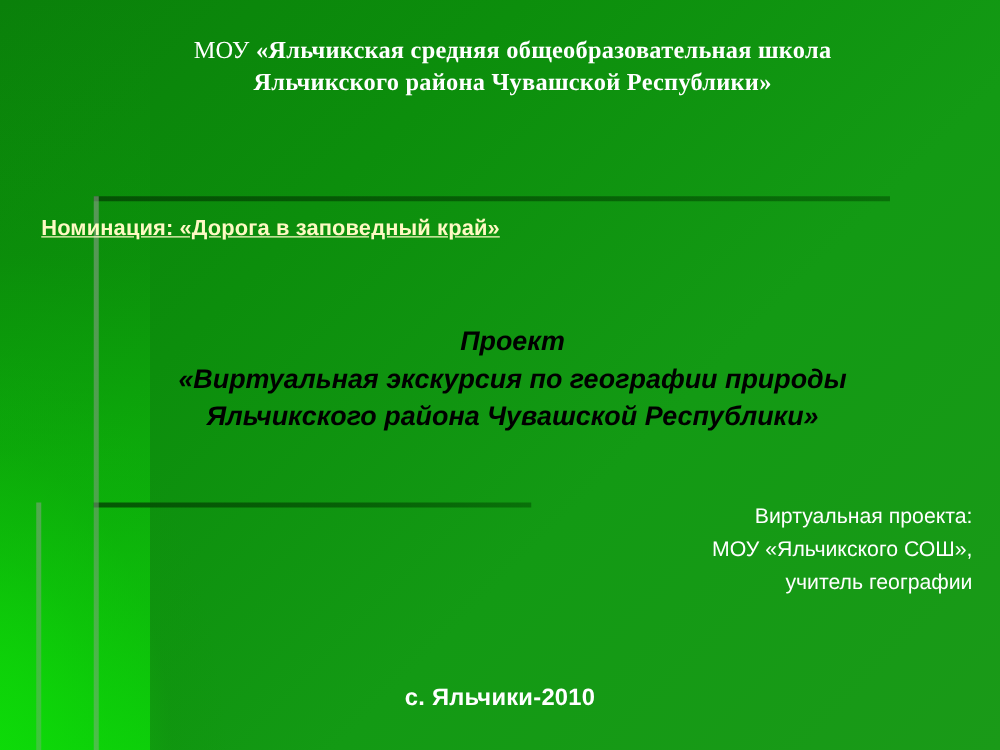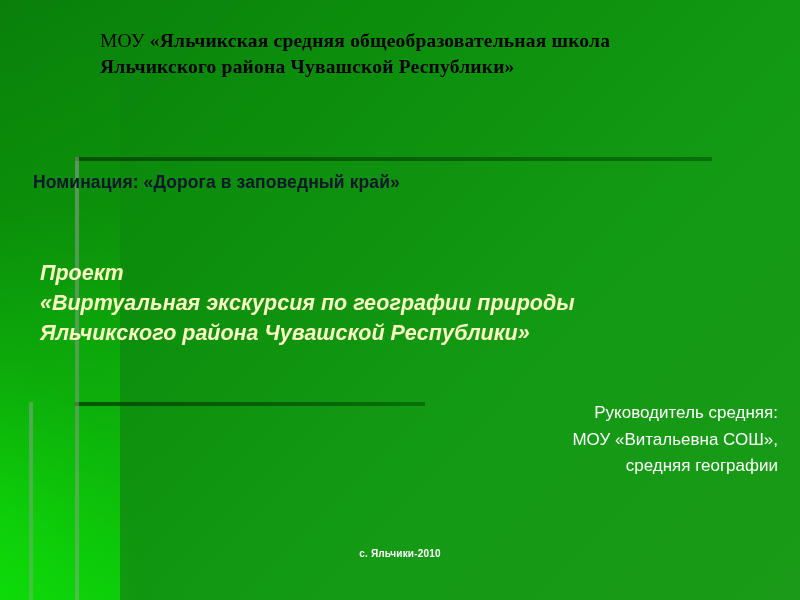--- a/index.html
+++ b/index.html
@@ -64,48 +64,50 @@
     position: absolute;
     left: 29px; top: 402px;
     width: 4px; height: 198px;
     background: linear-gradient(to bottom, rgba(150,160,150,0.50) 0%, rgba(145,160,145,0.42) 60%, rgba(150,170,150,0.35) 100%);
   }
   
   .title {
     position: absolute;
     left: 100px; top: 28px;
     width: 620px;
-    text-align: left;
+    text-align: center;
     font-family: "Liberation Serif", serif;
     font-size: 19.5px;
     line-height: 26px;
-    color: #000000;
+    color: #ffffff;
     letter-spacing: 0.2px;
   }
   .title .b { font-weight: bold; }
   .title .r { font-weight: normal; }
 
   .nomination {
     position: absolute;
     left: 33px; top: 172px;
     font-size: 17.5px;
     font-weight: bold;
-    color: #0f172a;
+    color: #fef9c3;
     letter-spacing: 0.1px;
     white-space: nowrap;
+    text-decoration: underline;
   }
 
   .project-block {
     position: absolute;
     left: 40px; top: 258px;
     width: 740px;
+    text-align: center;
     font-size: 21.5px;
     font-weight: bold;
     font-style: italic;
-    color: #fef9c3;
+    color: #000000;
     line-height: 30px;
   }
   .project-block .head { display: block; }
   .project-block .l1 { display: block; }
   .project-block .l2 { display: block; }
 
   .author-block {
     position: absolute;
     right: 22px; top: 400px;
     width: 520px;
@@ -115,21 +117,21 @@
     color: #ffffff;
     line-height: 26.5px;
   }
   .author-block span { display: block; }
 
   .footer {
     position: absolute;
     left: 0; top: 548px;
     width: 800px;
     text-align: center;
-    font-size: 10px;
+    font-size: 19px;
     font-weight: bold;
     color: #ffffff;
     letter-spacing: 0.2px;
   }
 </style>
 </head>
 <body>
 
 <div id="slide">
 
@@ -150,20 +152,20 @@
 
   <div class="nomination">Номинация: «Дорога в заповедный край»</div>
 
   <div class="project-block">
     <span class="head">Проект</span>
     <span class="l1">«Виртуальная экскурсия по географии природы</span>
     <span class="l2">Яльчикского района Чувашской Республики»</span>
   </div>
 
   <div class="author-block">
-    <span>Руководитель средняя:</span>
-    <span>МОУ «Витальевна СОШ»,</span>
-    <span>средняя географии</span>
+    <span>Виртуальная проекта:</span>
+    <span>МОУ «Яльчикского СОШ»,</span>
+    <span>учитель географии</span>
   </div>
 
   <div class="footer">с. Яльчики-2010</div>
 
 </div>
 
 </body></html>

